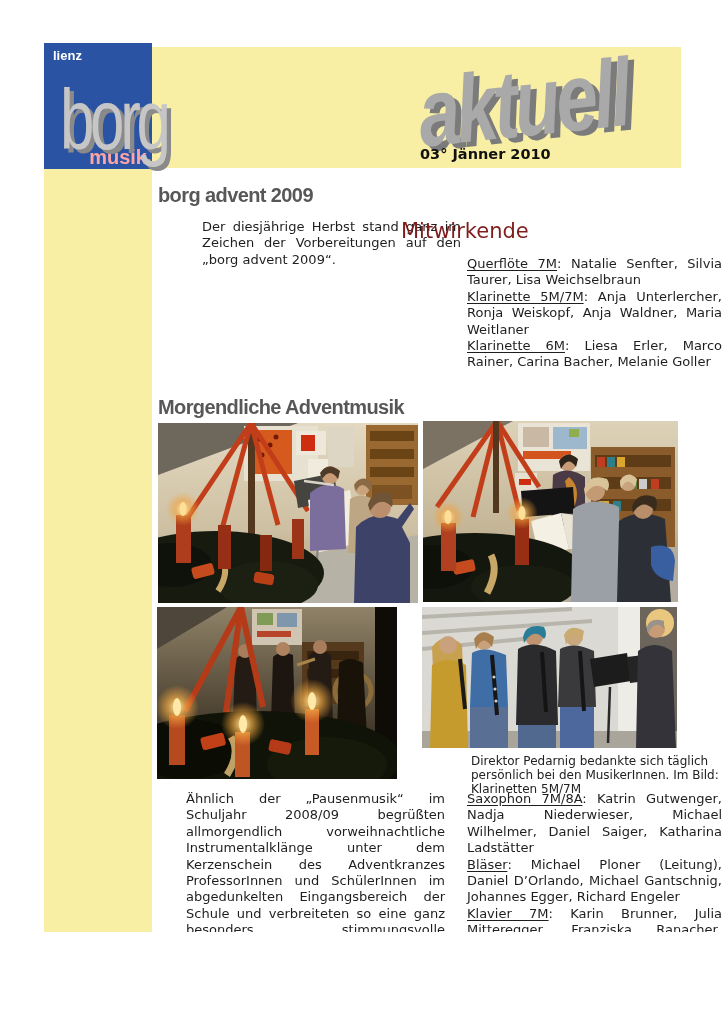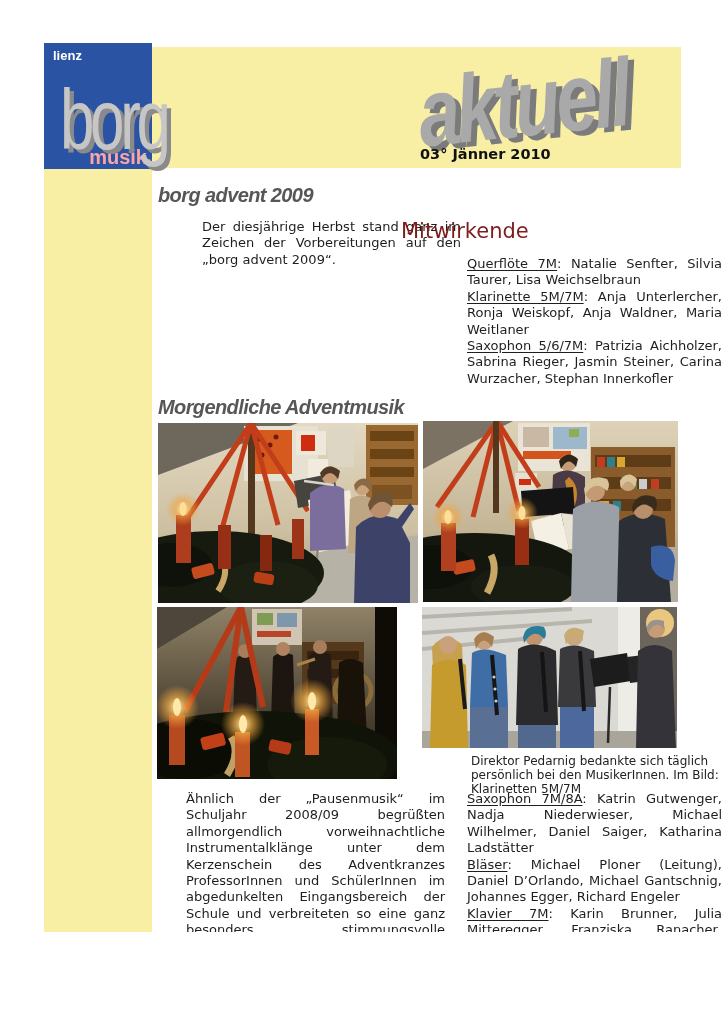--- a/index.html
+++ b/index.html
@@ -19,21 +19,21 @@
          transform-origin:left top;text-shadow:6px 4px 0 #8a8a8a;z-index:3;}
   .aktuell{position:absolute;left:388px;top:55px;font-size:96px;line-height:1;font-weight:bold;
          font-style:italic;letter-spacing:-5px;color:#a9a9a9;font-family:"Liberation Sans",sans-serif;
          transform:rotate(-6deg) scaleX(0.78);transform-origin:center;
          text-shadow:7px 5px 0 #7b7b7b;z-index:2;white-space:nowrap;}
   .issue{position:absolute;left:420px;top:146px;width:258px;text-align:left;font-weight:bold;
          font-size:14.5px;color:#111111;z-index:5;}
 
   
   .heading{font-family:"Liberation Sans",sans-serif;font-weight:bold;color:#575757;
-         letter-spacing:-0.6px;margin:0;position:absolute;font-style:italic;}
+         letter-spacing:-0.6px;margin:0;position:absolute;}
   .heading1{left:158px;top:184px;font-size:20px;}
   .heading2{left:158px;top:376px;font-size:20px;margin-top:20px;}
   .mitw-title{position:absolute;left:401px;top:219px;font-size:21px;color:#7f1d1d;}
   .col{position:absolute;font-size:13px;line-height:16.4px;margin-left:44px;}
   .jpar{text-align:justify;}
   .intro{left:158px;top:219px;width:259px;}
   .bodypar{left:142px;top:791px;width:259px;}
   .roster1{left:423px;top:256px;width:255px;}
   .roster2{left:423px;top:791px;width:255px;}
   .rlabel{text-decoration:underline;text-underline-offset:2px;}
@@ -66,21 +66,21 @@
   <h1 class="heading heading1">borg advent 2009</h1>
   <div class="col intro">
       <div class="jpar">Der diesjährige Herbst stand ganz im Zeichen der Vorbereitungen auf den „borg advent 2009“.</div>
     </div>
   <h2 class="heading heading2">Morgendliche Adventmusik</h2>
 
   <div class="mitw-title">Mitwirkende</div>
   <div class="col roster1">
       <div class="jpar"><span class="rlabel">Querflöte 7M</span>: Natalie Senfter, Silvia Taurer, Lisa Weichselbraun</div>
       <div class="jpar"><span class="rlabel">Klarinette 5M/7M</span>: Anja Unterlercher, Ronja Weiskopf, Anja Waldner, Maria Weitlaner</div>
-      <div class="jpar"><span class="rlabel">Saxophon 5/6/7M</span>: Patrizia Aichholzer, Sabrina Rieger, Jasmin Steiner, Carina Wurzacher, Stephan Innerkofler</div>
+      <div class="jpar"><span class="rlabel">Klarinette 6M</span>: Liesa Erler, Marco Rainer, Carina Bacher, Melanie Goller</div>
     </div>
 
   <div class="photo photo1">
     <svg viewBox="0 0 260 180" preserveAspectRatio="none">
       <defs>
         <linearGradient id="p1w" x1="0" y1="0" x2="0" y2="1">
           <stop offset="0" stop-color="#e3d9c2"></stop>
             <stop offset="0.6" stop-color="#cdbfa1"></stop>
             <stop offset="1" stop-color="#a79878"></stop>
         </linearGradient>

